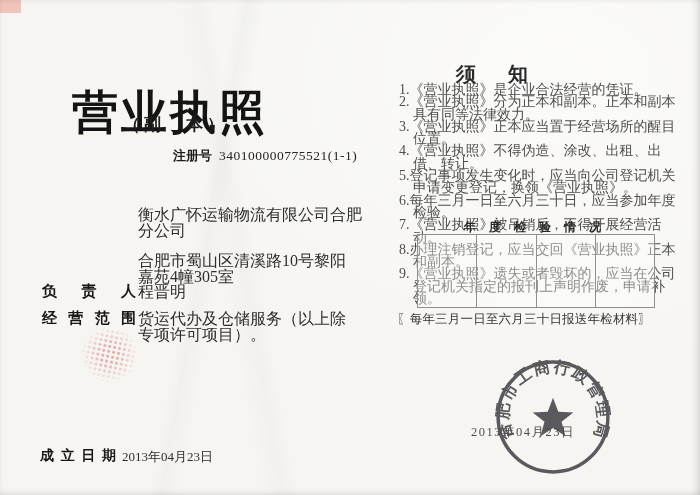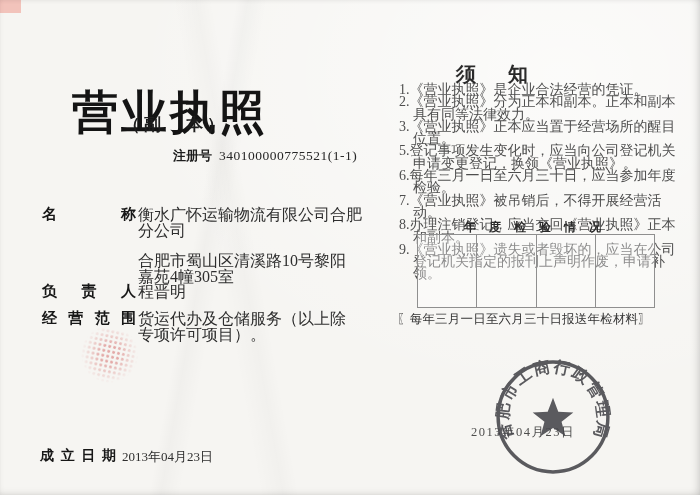--- a/index.html
+++ b/index.html
@@ -92,21 +92,20 @@
 
   <div class="corner-mark"></div>
 
   <div class="title">营业执照</div>
   <div class="subtitle">（副　本）</div>
 
   <div class="reg-line">
     <span class="reg-label">注册号</span><span class="reg-number">340100000775521(1-1)</span>
   </div>
 
-  <div class="field-label lbl-name">名称</div>
   <div class="field-value val-name">衡水广怀运输物流有限公司合肥分公司</div>
 
   <div class="field-value val-premises">合肥市蜀山区清溪路10号黎阳嘉苑4幢305室</div>
 
   <div class="field-label lbl-person">负责人</div>
   <div class="field-value val-person">程晋明</div>
 
   <div class="field-label lbl-scope">经营范围</div>
   <div class="field-value val-scope">货运代办及仓储服务（以上除专项许可项目）。</div>
 
@@ -114,20 +113,21 @@
 
   <div class="lbl-est">成立日期</div>
   <div class="val-est">2013年04月23日</div>
 
   <div class="notice-heading">须　知</div>
 
   <div class="notice-list">
     <div class="notice-item">1.《营业执照》是企业合法经营的凭证。</div>
     <div class="notice-item">2.《营业执照》分为正本和副本。正本和副本具有同等法律效力。</div>
     <div class="notice-item">3.《营业执照》正本应当置于经营场所的醒目位置。</div>
+    <div class="notice-item">4.《营业执照》不得伪造、涂改、出租、出借、转让。</div>
     <div class="notice-item">5.登记事项发生变化时，应当向公司登记机关申请变更登记，换领《营业执照》。</div>
     <div class="notice-item">6.每年三月一日至六月三十日，应当参加年度检验。</div>
     <div class="notice-item">7.《营业执照》被吊销后，不得开展经营活动。</div>
     <div class="notice-item">8.办理注销登记，应当交回《营业执照》正本和副本。</div>
     <div class="notice-item">9.《营业执照》遗失或者毁坏的，应当在公司登记机关指定的报刊上声明作废，申请补领。</div>
   </div>
 
   <div class="annual-heading">年 度 检 验 情 况</div>
 
   <div class="insp-table">

